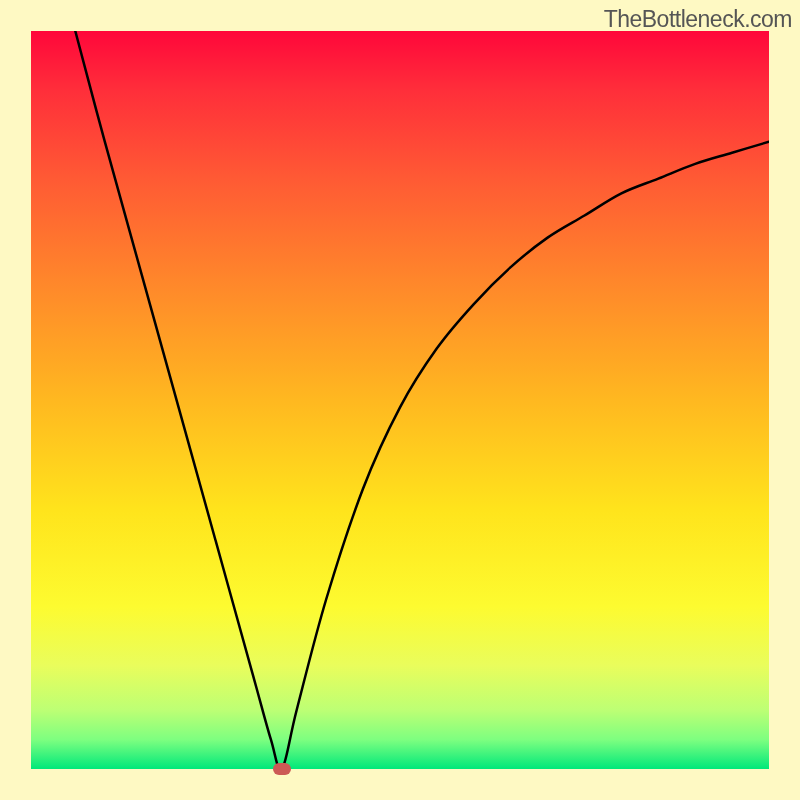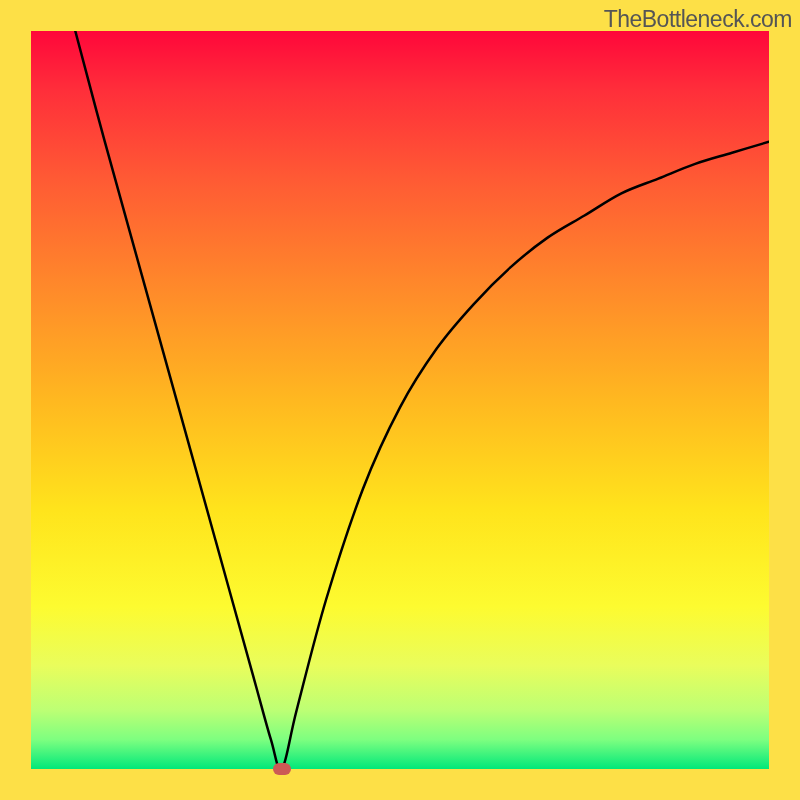--- a/index.html
+++ b/index.html
@@ -7,21 +7,21 @@
     padding: 0;
     background: #000;
     width: 800px;
     height: 800px;
     overflow: hidden;
     font-family: Arial, Helvetica, sans-serif;
   }
   .outer {
     width: 800px;
     height: 800px;
-    background: #fde047;
+    background: #fef9c3;
     position: relative;
   }
   .plot-area {
     position: absolute;
     left: 31px;
     top: 31px;
     width: 738px;
     height: 738px;
   }
   .gradient {

